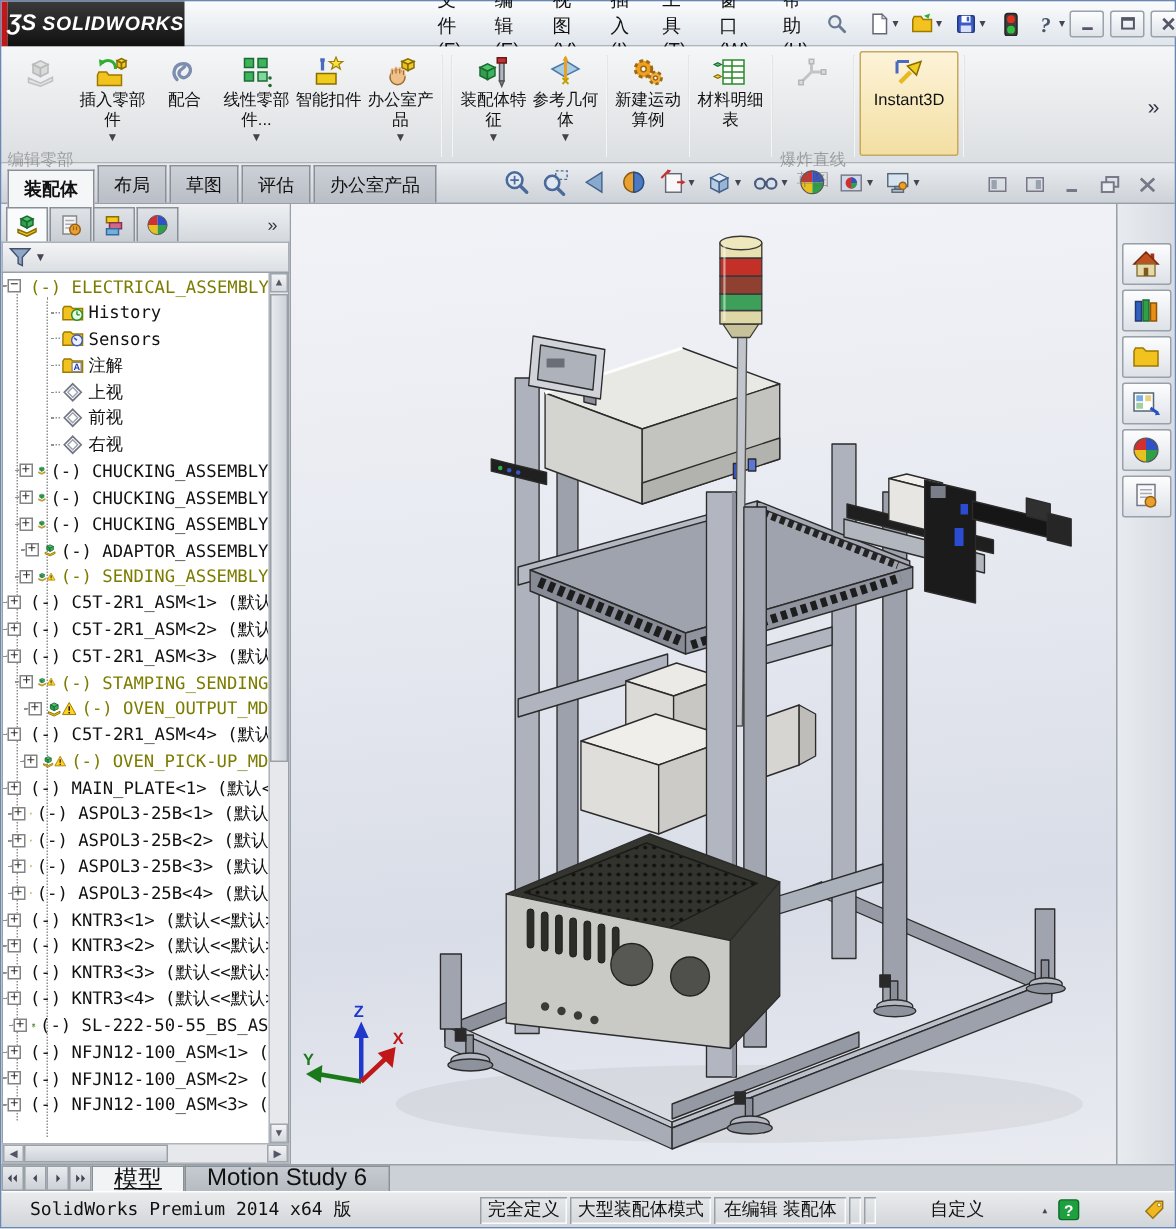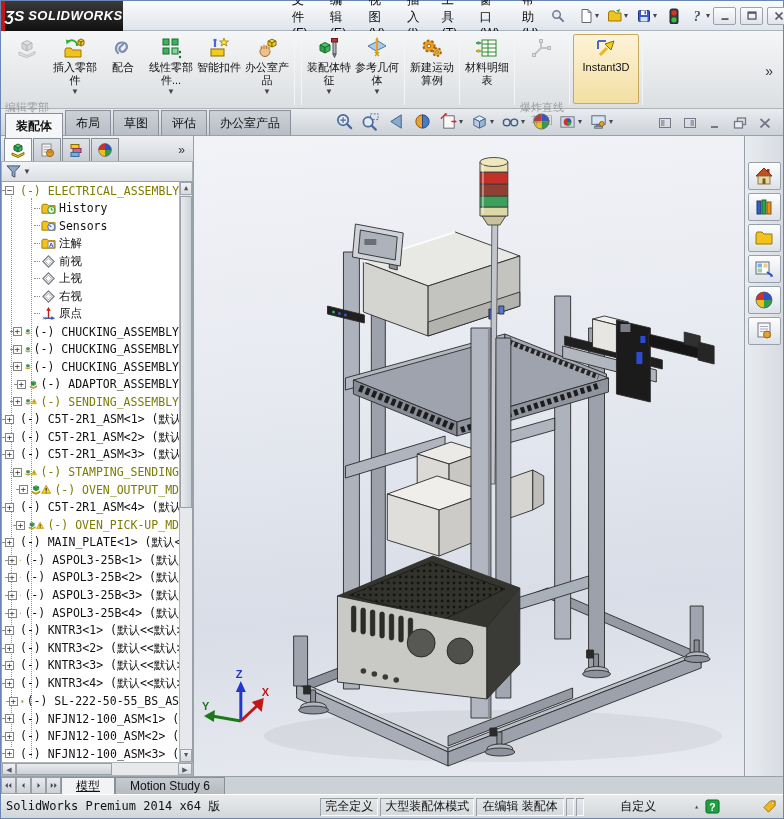--- a/index.html
+++ b/index.html
@@ -74,26 +74,26 @@
   .viewport { flex:1 1 auto; position:relative; background:linear-gradient(175deg,#f2f3f7 0%,#e6e9f0 40%,#d9dde7 72%,#e9ebf1 100%); overflow:hidden; }
   .viewport svg.scene { position:absolute; inset:0; width:100%; height:100%; }
 
   
   .taskpane { width:39px; flex:0 0 39px; background:linear-gradient(90deg,#e8ebef,#d8dce2); border-left:1px solid #9aa0a8; display:flex; flex-direction:column; align-items:center; padding-top:26px; gap:3px; }
   .tp-btn { width:33px; height:28px; border:1px solid #98a0aa; border-radius:2px; background:linear-gradient(#fdfdfe,#dde2e8); display:flex; align-items:center; justify-content:center; }
 
   
   .modeltabs { height:18px; flex:0 0 18px; background:#ccd1d7; border-top:1px solid #9aa0a8; display:flex; align-items:stretch; }
   .mnav { width:15px; border:1px solid #9aa0a8; background:linear-gradient(#e8eaee,#ccd1d7); font-size:7px; display:flex; align-items:center; justify-content:center; color:#445; }
-  .mtab { padding:1px 14px; font-size:12px; display:flex; align-items:center; border:1px solid #8a9098; border-bottom:none; background:linear-gradient(#c6cbd1,#b6bbc2); }
+  .mtab { padding:1px 14px; font-size:16px; display:flex; align-items:center; border:1px solid #8a9098; border-bottom:none; background:linear-gradient(#c6cbd1,#b6bbc2); }
   .mtab.active { background:#f2f3f5; text-decoration:underline; }
 
   
   .statusbar { height:24px; flex:0 0 24px; background:linear-gradient(#e9ebed,#d3d6d9); border-top:1px solid #fff; display:flex; align-items:center; font-family:"DejaVu Sans Mono", monospace; font-size:12px; }
-  .st-left { padding-left:5px; }
+  .st-left { padding-left:19px; }
   .st-cell { height:18px; display:flex; align-items:center; justify-content:center; box-shadow:inset 1px 1px 0 #9aa0a8, inset -1px -1px 0 #fafbfc; margin-right:2px; padding:0 4px; overflow:hidden; white-space:nowrap; font-family:"Liberation Sans",sans-serif; }
   .st-arrow { font-size:8px; color:#445; margin:0 6px 0 2px; }
   .st-flex { flex:1 1 auto; }
 
   svg.ic { display:block; }
 </style>
 </head>
 <body>
 
 <svg width="0" height="0" style="position:absolute">
@@ -743,45 +743,37 @@
                 <use href="#s-fann"></use>
               </svg>
               <span class="tlabel">注解</span>
             </div>
             <div class="trow">
               <span style="width: 32px;"></span>
               <span class="stub" style="width: 6px;"></span>
               <svg width="15" height="15" class="ic">
                 <use href="#s-plane"></use>
               </svg>
-              <span class="tlabel">前视</span>
+              <span class="tlabel">上视</span>
             </div>
             <div class="trow">
               <span style="width: 32px;"></span>
               <span class="stub" style="width: 6px;"></span>
               <svg width="15" height="15" class="ic">
                 <use href="#s-plane"></use>
               </svg>
-              <span class="tlabel">上视</span>
+              <span class="tlabel">前视</span>
             </div>
             <div class="trow">
               <span style="width: 32px;"></span>
               <span class="stub" style="width: 6px;"></span>
               <svg width="15" height="15" class="ic">
                 <use href="#s-plane"></use>
               </svg>
               <span class="tlabel">右视</span>
-            </div>
-            <div class="trow">
-              <span style="width: 32px;"></span>
-              <span class="stub" style="width: 6px;"></span>
-              <svg width="15" height="15" class="ic">
-                <use href="#s-origin"></use>
-              </svg>
-              <span class="tlabel">原点</span>
             </div>
             <div class="trow">
               <span style="width: 20px;"></span>
               <span class="stub" style="width: 2px;"></span>
               <span class="texp">+</span>
               <svg width="15" height="15" class="ic">
                 <use href="#s-assembly"></use>
               </svg>
               <span class="tlabel">(-) CHUCKING_ASSEMBLY</span>
             </div>

